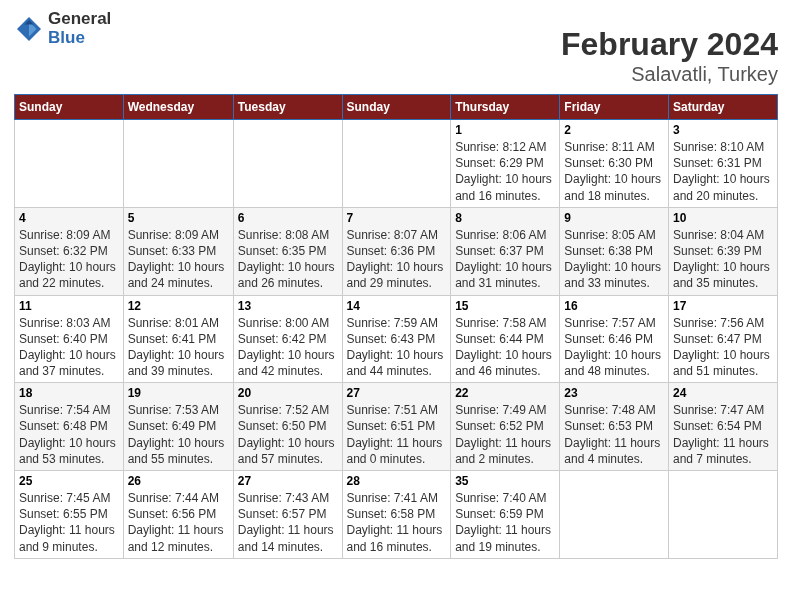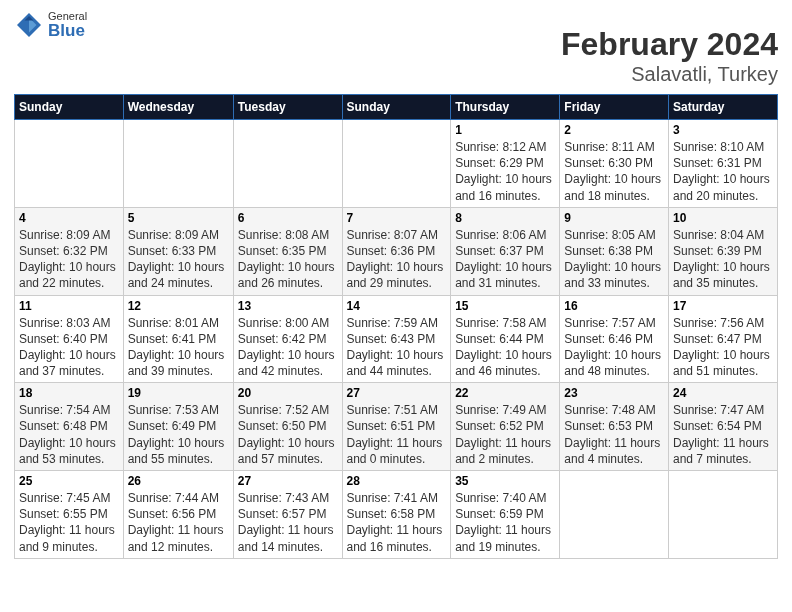--- a/index.html
+++ b/index.html
@@ -44,21 +44,21 @@
     .calendar-subtitle {
       font-size: 20px;
       color: #555;
     }
     .calendar {
       width: 100%;
       border-collapse: collapse;
       font-size: 10.5px;
     }
     .calendar thead th {
-      background-color: #0f172a;
+      background-color: #7f1d1d;
       color: #fff;
       padding: 5px 4px;
       text-align: left;
       font-size: 12px;
       font-weight: bold;
       border: 1px solid #2e6db4;
     }
     .calendar tbody td {
       border: 1px solid #ccc;
       vertical-align: top;
@@ -93,21 +93,21 @@
 <div class="page">
   <div class="header">
     <div class="logo">
       <svg class="logo-icon" viewBox="0 0 40 40">
         <polygon points="20,4 36,20 20,36 4,20" fill="#2e6db4"></polygon>
         <polygon points="20,10 30,20 20,30" fill="#5b9bd5"></polygon>
         <polygon points="14,14 26,14 20,8" fill="#1a4a8a"></polygon>
       </svg>
       <div>
         <div style="display:flex; flex-direction:column; line-height:1.1;">
-          <span class="logo-general" style="font-size:11px;font-weight:normal;color:#333;">General</span>
+          <span class="logo-general" style="font-size:17px;font-weight:bold;color:#333;">General</span>
           <span class="logo-blue" style="font-size:17px;font-weight:bold;color:#2e6db4;">Blue</span>
         </div>
       </div>
     </div>
     <div class="title-section">
       <div class="calendar-title">February 2024</div>
       <div class="calendar-subtitle">Salavatli, Turkey</div>
     </div>
   </div>
 

